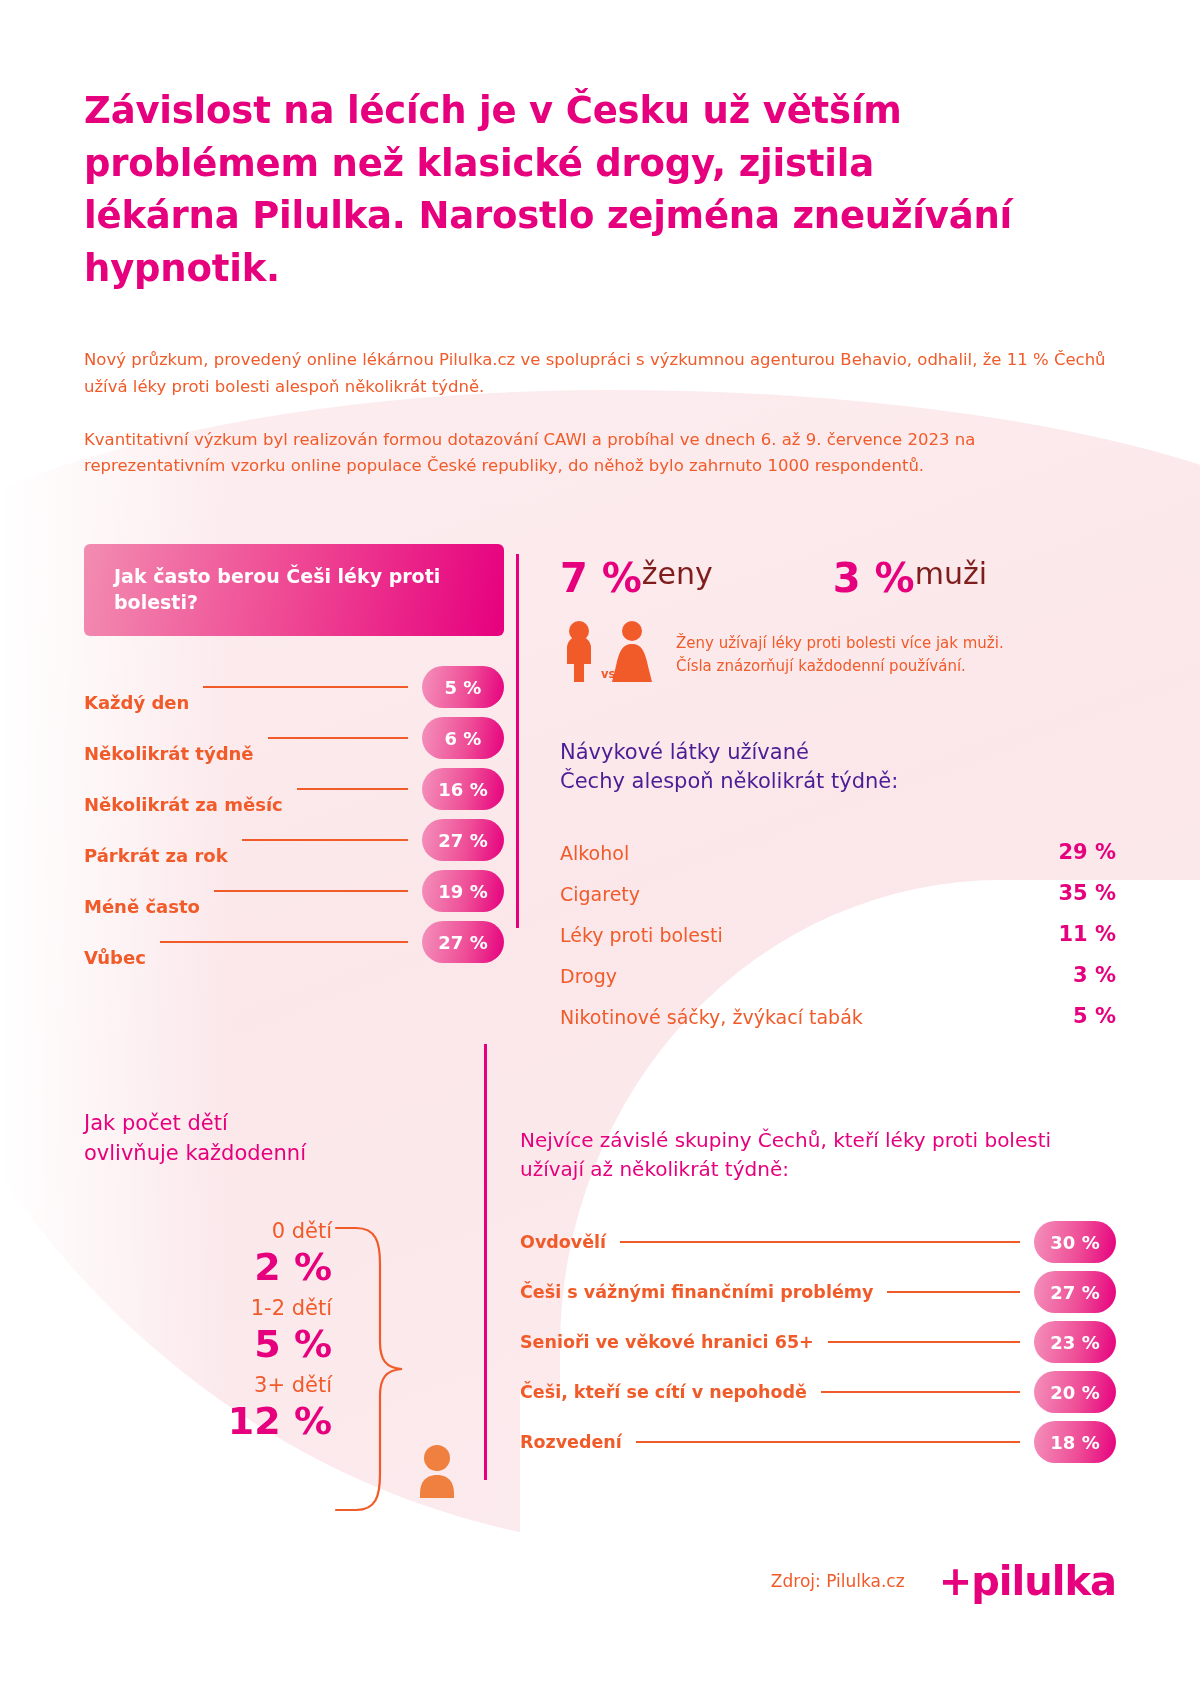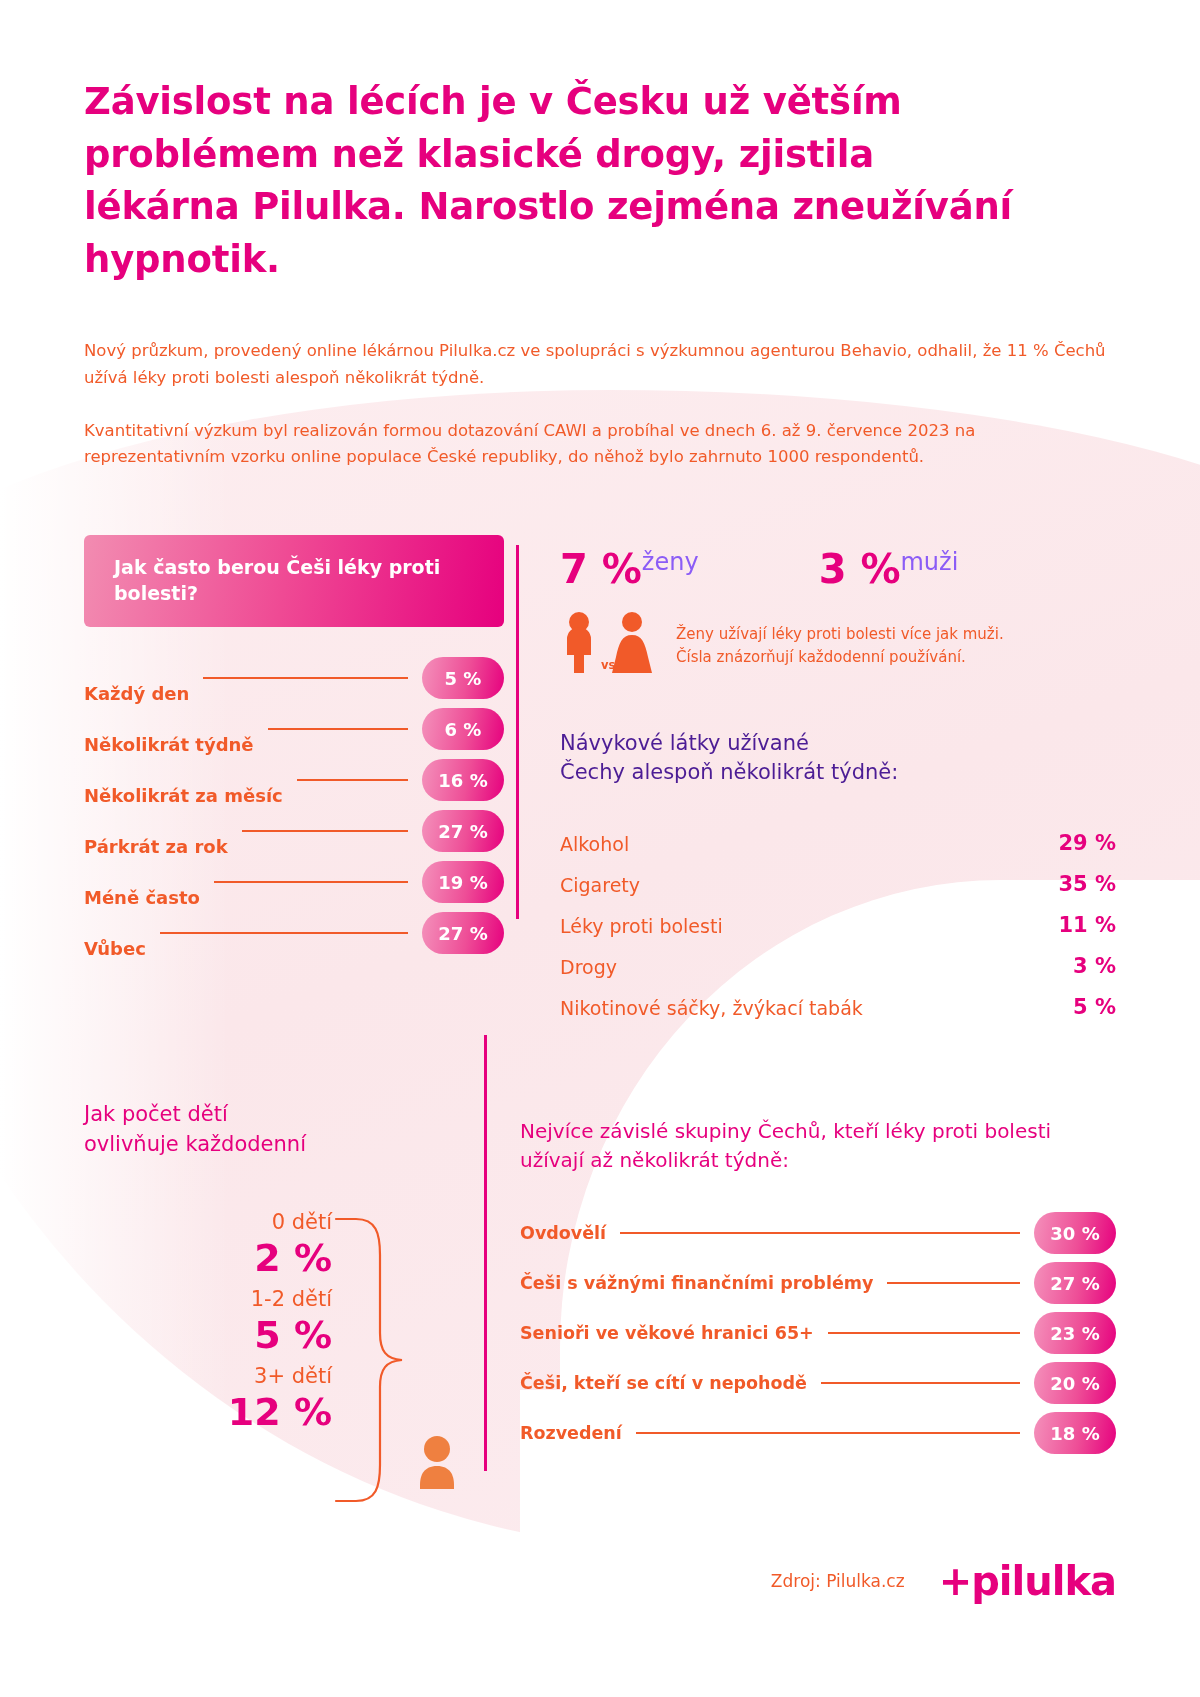--- a/index.html
+++ b/index.html
@@ -29,21 +29,21 @@
   .bg-blob-white2 {
     position: absolute; right: -220px; top: 1390px;
     width: 900px; height: 420px;
     background: #ffffff;
   }
   .bg-fade-left {
     position: absolute; left: 0; top: 380px; width: 230px; height: 1320px;
     background: linear-gradient(90deg, #ffffff 0%, rgba(255,255,255,0) 100%);
   }
 
-  .content { position: relative; z-index: 3; padding: 0 84px; }
+  .content { position: relative; z-index: 3; padding: 9px 84px; }
 
   
   .headline {
     color: #e6007e;
     font-size: 37px;
     line-height: 1.42;
     font-weight: 700;
     letter-spacing: -0.2px;
     padding-top: 76px;
     max-width: 930px;
@@ -117,22 +117,22 @@
   
   .gender-nums { display: flex; align-items: flex-start; padding-top: 14px; }
   .gnum { display: flex; align-items: flex-start; }
   .gnum .big {
     color: #e6007e;
     font-size: 40px;
     font-weight: 700;
     line-height: 1;
   }
   .gnum .sub {
-    color: #8b5cf6;
-    font-size: 24px;
+    color: #7f1d1d;
+    font-size: 30px;
     font-weight: 400;
     line-height: 1;
     margin-top: 1px;
   }
   .gnum.second { margin-left: 120px; }
 
   .gender-row { display: flex; align-items: flex-end; margin-top: 22px; }
   .figures { position: relative; width: 104px; height: 62px; flex: 0 0 104px; }
   .vs-label {
     position: absolute; left: 41px; bottom: 1px;

